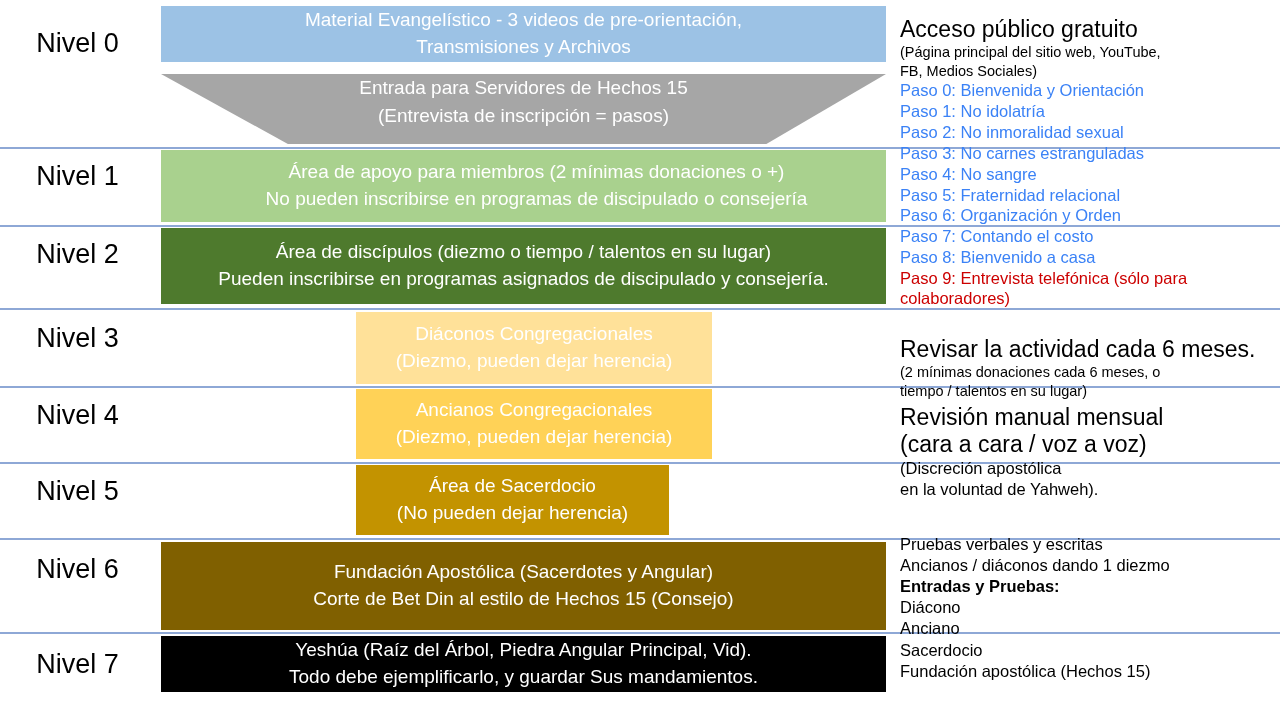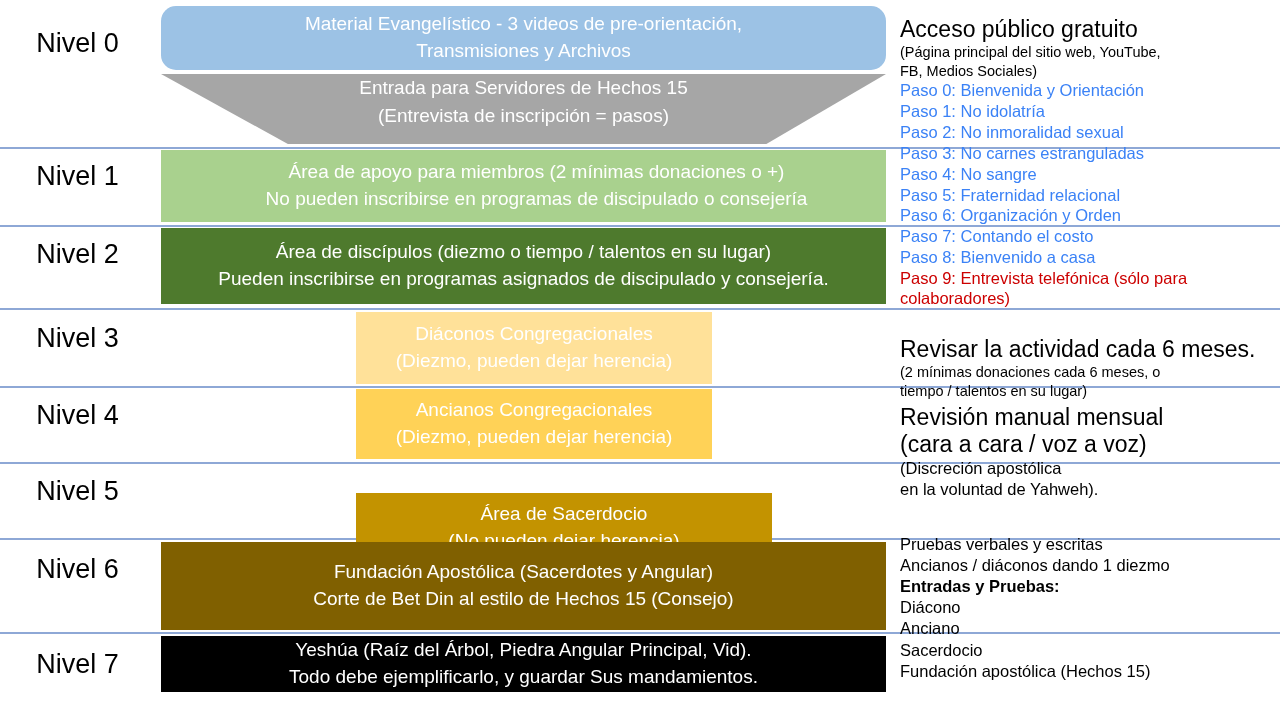--- a/index.html
+++ b/index.html
@@ -129,21 +129,21 @@
   <div class="rule" style="top:147px;"></div>
   <div class="rule" style="top:225px;"></div>
   <div class="rule" style="top:308px;"></div>
   <div class="rule" style="top:386px;"></div>
   <div class="rule" style="top:462px;"></div>
   <div class="rule" style="top:538px;"></div>
   <div class="rule" style="top:632px;"></div>
 
   <div class="level-label" style="top:30px;">Nivel 0</div>
 
-  <div class="bar bar-l0" style="left:161px; top:6px; width:725px; height:64px;border-radius:15px;">
+  <div class="bar bar-l0" style="left:161px; top:6px; width:725px; height:56px;">
     <span class="ln">Material Evangelístico - 3 videos de pre-orientación,</span>
     <span class="ln">Transmisiones y Archivos</span>
   </div>
 
   <div class="funnel" style="left:161px; top:74px; width:725px; height:70px;">
     <span class="ln">Entrada para Servidores de Hechos 15</span>
     <span class="ln">(Entrevista de inscripción = pasos)</span>
   </div>
 
   <div class="level-label" style="top:163px;">Nivel 1</div>
@@ -164,21 +164,21 @@
     <span class="ln">(Diezmo, pueden dejar herencia)</span>
   </div>
 
   <div class="level-label" style="top:402px;">Nivel 4</div>
   <div class="bar bar-l4" style="left:356px; top:389px; width:356px; height:70px;">
     <span class="ln">Ancianos Congregacionales</span>
     <span class="ln">(Diezmo, pueden dejar herencia)</span>
   </div>
 
   <div class="level-label" style="top:478px;">Nivel 5</div>
-  <div class="bar bar-l5" style="left:356px; top:465px; width:416px; height:70px;margin-top:28px;">
+  <div class="bar bar-l5" style="left:356px; top:465px; width:313px; height:70px;">
     <span class="ln">Área de Sacerdocio</span>
     <span class="ln">(No pueden dejar herencia)</span>
   </div>
 
   <div class="level-label" style="top:556px;">Nivel 6</div>
   <div class="bar bar-l6" style="left:161px; top:542px; width:725px; height:88px;">
     <span class="ln">Fundación Apostólica (Sacerdotes y Angular)</span>
     <span class="ln">Corte de Bet Din al estilo de Hechos 15 (Consejo)</span>
   </div>
 

